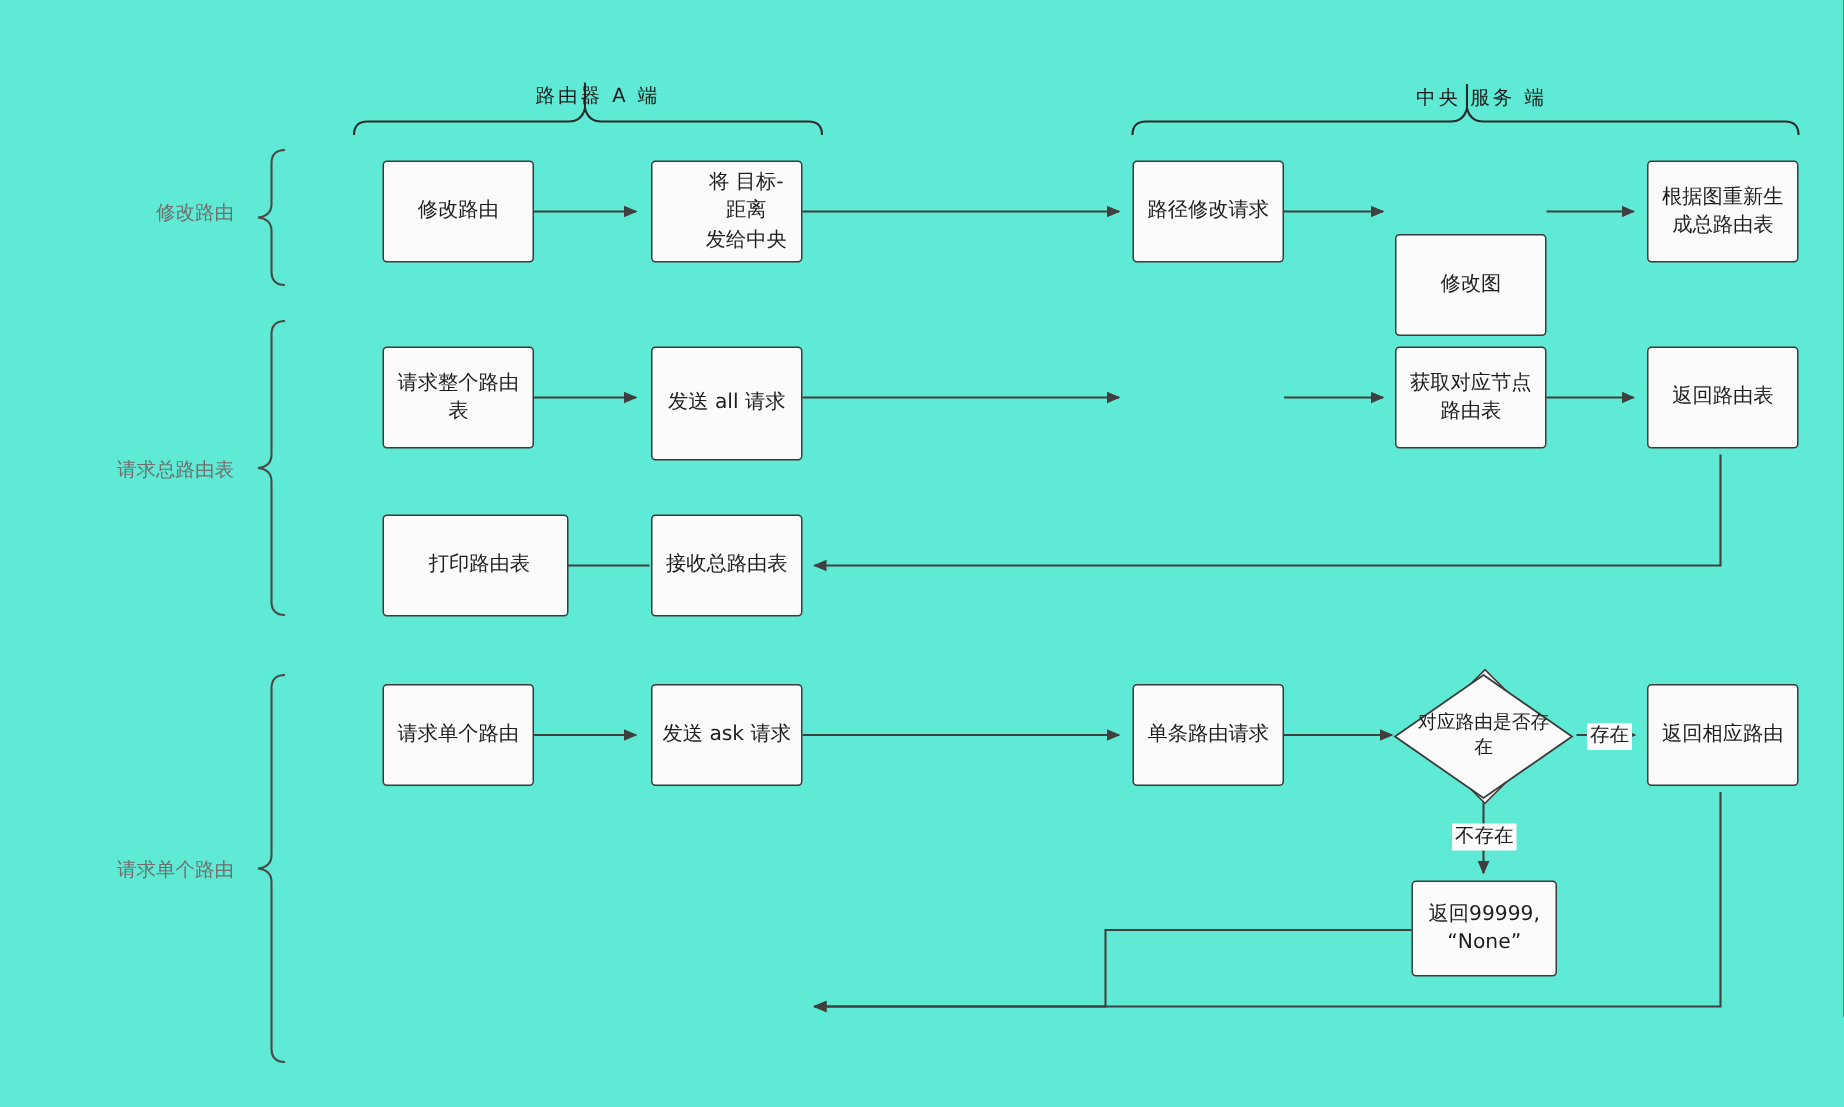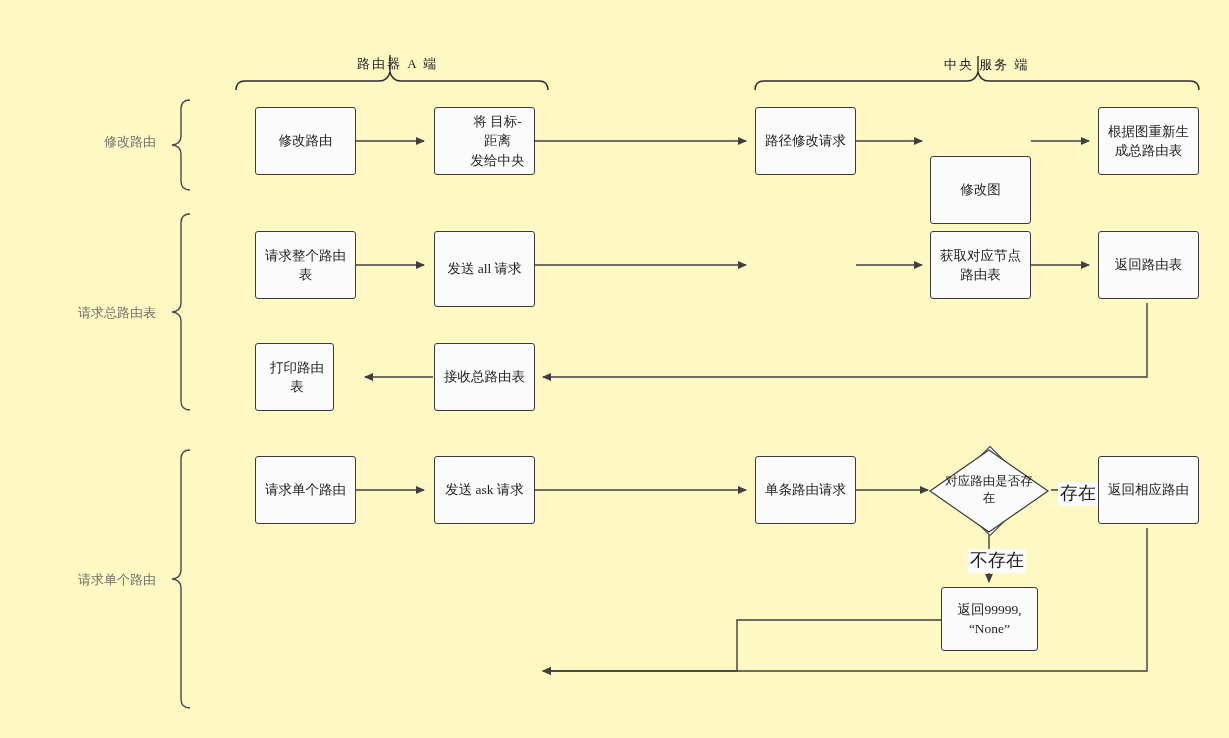--- a/index.html
+++ b/index.html
@@ -1,33 +1,33 @@
 <!DOCTYPE html>
 <html><head>
 <meta charset="utf-8">
 <style>
   html,body{margin:0;padding:0;background:#000;}
   body{width:1229px;height:738px;overflow:hidden;
        font-family:"DejaVu Sans","Liberation Sans",sans-serif;}
-  #canvas{position:relative;width:1229px;height:738px;background:#fef9c3;font-family:Liberation Serif, serif;}
+  #canvas{position:relative;width:1229px;height:738px;background:#5eead4;}
 
   svg.wires{position:absolute;left:0;top:0;width:1229px;height:738px;}
 
   .node{position:absolute;box-sizing:border-box;background:#fbfbfb;
         border:1px solid #3a3a3a;border-radius:3px;
         display:flex;align-items:center;justify-content:center;
         text-align:center;color:#1d1d1d;font-size:13.5px;line-height:1.42;
         padding:4px 6px;}
   .node span{display:block;white-space:pre-line;}
 
   .diamond{position:absolute;background:#fbfbfb;border:1px solid #3a3a3a;
            display:flex;align-items:center;justify-content:center;}
 
   .edgelab{position:absolute;background:#fbfbfb;color:#1d1d1d;
-           font-size:18px;line-height:1.2;padding:1px 2px;white-space:nowrap;}
+           font-size:13px;line-height:1.2;padding:1px 2px;white-space:nowrap;}
 
   .grouplab{position:absolute;color:#6f6f6f;font-size:13px;white-space:nowrap;}
   .toplab{position:absolute;color:#1a1a1a;font-size:13px;white-space:nowrap;
           letter-spacing:2px;}
 </style>
 </head>
 <body>
 
 <div id="canvas">
 
@@ -110,21 +110,21 @@
     <span>发送 all 请求</span>
     </div>
   <div class="node" style="left:930px;top:231px;width:101px;height:68px;">
     <span>获取对应节点
 路由表</span>
     </div>
   <div class="node" style="left:1098px;top:231px;width:101px;height:68px;">
     <span>返回路由表</span>
     </div>
 
-  <div class="node" style="left:255px;top:343px;width:79px;height:68px;padding-left:11px;">
+  <div class="node" style="left:255px;top:343px;width:124px;height:68px;padding-left:11px;">
     <span>打印路由表</span>
     </div>
   <div class="node" style="left:434px;top:343px;width:101px;height:68px;">
     <span>接收总路由表</span>
     </div>
 
   <div class="node" style="left:255px;top:456px;width:101px;height:68px;">
     <span>请求单个路由</span>
     </div>
   <div class="node" style="left:434px;top:456px;width:101px;height:68px;">

